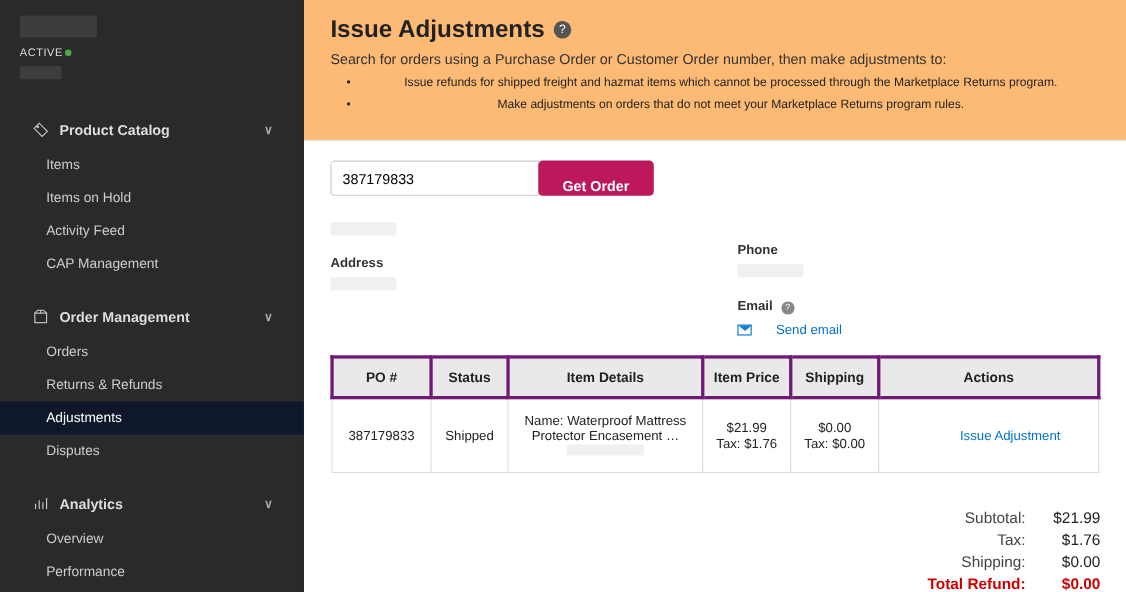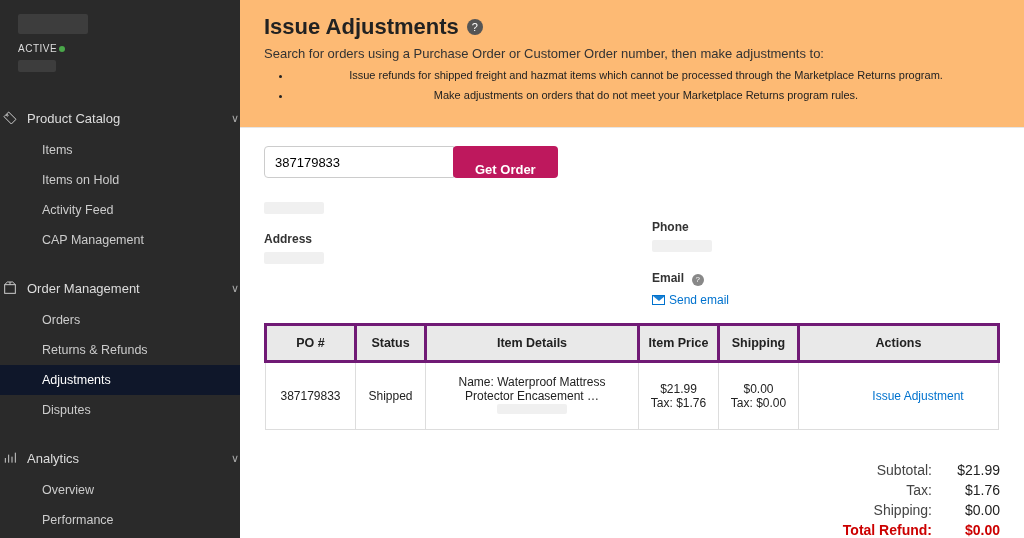--- a/index.html
+++ b/index.html
@@ -1,26 +1,26 @@
 <!DOCTYPE html>
 <html><head>
 <meta charset="utf-8">
 <style>
   * { box-sizing: border-box; margin: 0; padding: 0; }
   body { font-family: Arial, Helvetica, sans-serif; font-size: 13px; color: #222; background: #fff; width: 1024px; height: 538px; overflow: hidden; display: flex; }
 
   
-  .sidebar { width: 240px; background: #2a2a2a; color: #ddd; height: 100%; overflow-y: auto; padding-top: 8px;}
+  .sidebar { width: 276px; background: #2a2a2a; color: #ddd; height: 100%; overflow-y: auto; padding-top: 8px;}
   .sidebar .top-block { padding: 6px 18px 10px 18px; }
   .sidebar .redact { background: #3d3d3d; border-radius: 2px; display: inline-block; }
   .sidebar .top-block .r1 { width: 70px; height: 20px; margin-bottom: 6px;}
   .sidebar .top-block .r2 { width: 38px; height: 12px; margin-top: 6px;}
   .sidebar .active-line { font-size: 10px; letter-spacing: 0.5px; color: #ddd; }
   .sidebar .active-line .dot { display:inline-block; width:6px; height:6px; background:#4aa84a; border-radius:50%; margin-left:2px; vertical-align:middle;}
-  .section-head { display:flex; align-items:center; padding: 8px 1px; cursor:pointer; font-weight:normal; font-size:13px;text-align:center; }
+  .section-head { display:flex; align-items:center; padding: 8px 28px; cursor:pointer; font-weight:bold; font-size:13px;text-align:center; }
   .section-head .icon { width:18px; height:18px; margin-right:8px; display:flex; align-items:center; justify-content:center; }
   .section-head .chev { margin-left:auto; font-size:11px; color:#aaa; }
   .nav-item { padding: 8px 14px 8px 42px; font-size:12.5px; color:#ccc; cursor:pointer; }
   .nav-item.active { background:#0f172a; color:#fff; }
   .sep { height: 16px; }
 
   svg.icon-stroke { stroke:#ccc; fill:none; stroke-width:1.5; }
 
   
   .main { flex:1; height:100%; overflow-y:auto; }
@@ -36,21 +36,21 @@
   .search-row input { width:190px; height:32px; border:1px solid #ccc; border-radius:4px 0 0 4px; padding:0 10px; font-size:13px; }
   .search-row button { height:20px; padding:16px 22px; background:#be185d; color:#fff; border:none; border-radius:4px; font-size:13px; font-weight:bold; cursor:pointer; margin-left:-1px;}
   
   .info-grid { display:flex; margin-top:24px; gap:40px;}
   .col { flex:1; }
   .col .lbl { font-size:12px; font-weight:bold; color:#333; margin-bottom:6px;}
   .col .redact2 { background:#f0f0f0; width:60px; height:12px; border-radius:2px;}
   .col .lbl2 { font-size:12px; font-weight:bold; color:#333; margin-top:18px; margin-bottom:6px;}
   .email-row .lbl { display:inline-block;}
   .email-row .qsm { display:inline-flex; width:12px;height:12px;border-radius:50%;background:#888;color:#fff;font-size:8px;align-items:center;justify-content:center; margin-left:4px;}
-  .send-email { color:#0072ce; font-size:12px; display:flex; align-items:center; gap:4px; margin-top:2px; cursor:pointer;}
+  .send-email { color:#0072ce; font-size:12px; display:flex; align-items:center; gap:22px; margin-top:2px; cursor:pointer;}
   .send-email .env { width:13px; height:10px; border:1px solid #0072ce; position:relative; }
   .send-email .env::after { content:""; position:absolute; left:0; top:0; width:0;height:0; border-left:6.5px solid transparent; border-right:6.5px solid transparent; border-top:5px solid #0072ce; opacity:0.9;}
 
   table.order { width:100%; border-collapse:collapse; margin-top:16px; }
   table.order th { background:#e9e9e9; border:3px solid #701a75; padding:10px 8px; font-size:12.5px; font-weight:bold; text-align:center;}
   table.order td { border:1px solid #ddd; padding:12px 8px; font-size:12px; text-align:center; vertical-align:middle;}
   table.order td .redact3 { background:#f0f0f0; width:70px; height:10px; display:inline-block; border-radius:2px;}
   table.order td.action a { color:#0072ce; cursor:pointer;padding-left:39px; }
 
   .totals { margin-top:28px; float:right; text-align:right; }

